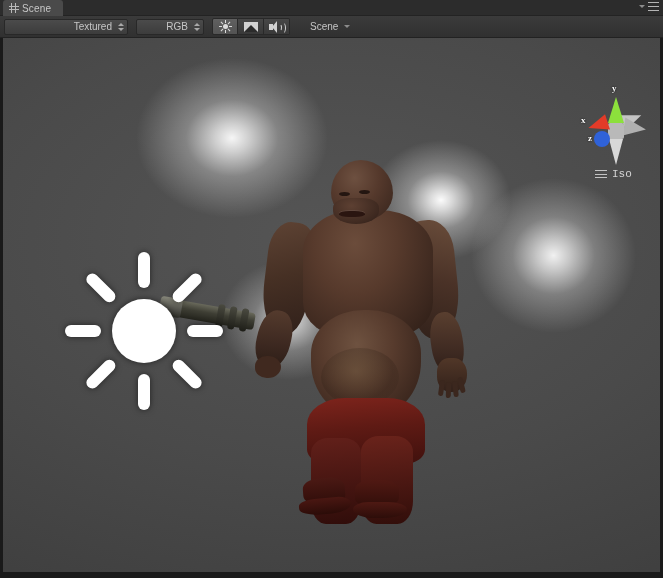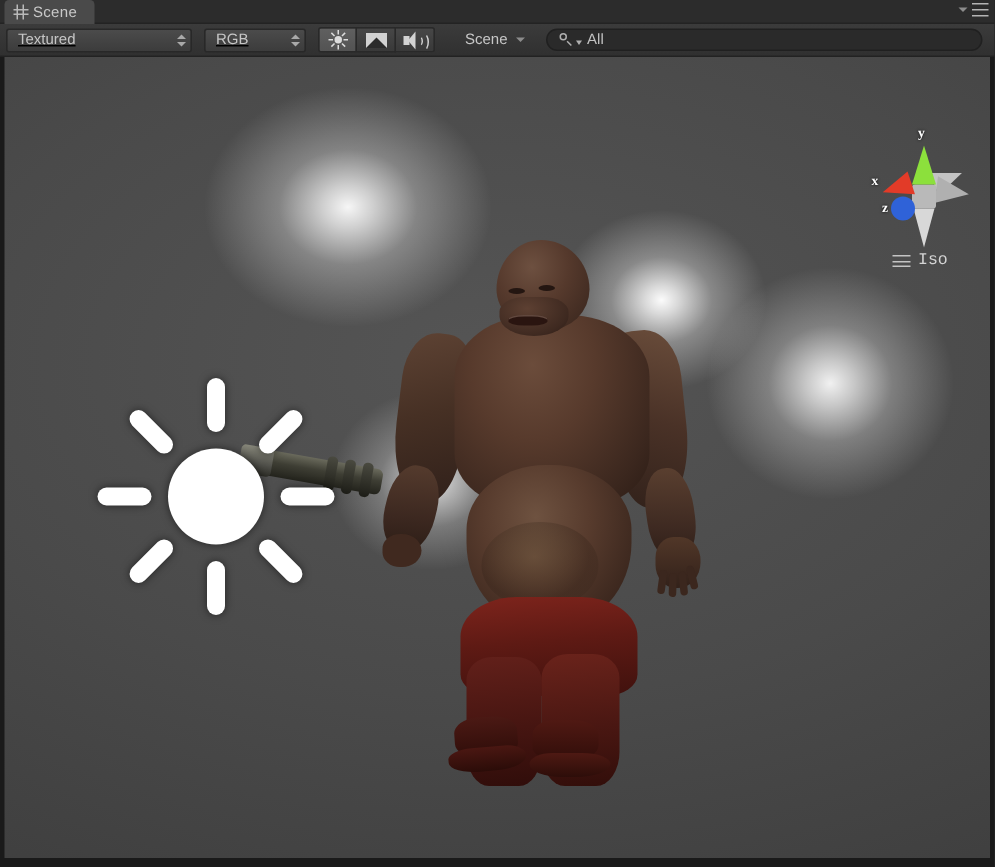--- a/index.html
+++ b/index.html
@@ -90,25 +90,24 @@
     box-sizing: border-box;
     display: flex; align-items: center;
   }
   .tb-popup {
     height: 16px;
     margin-left: 4px;
     background: linear-gradient(#4b4b4b, #3c3c3c);
     border: 1px solid #282828;
     border-radius: 2px;
     display: flex; align-items: center;
-    justify-content: space-between;
+    justify-content: flex-end;
     padding: 0 3px 0 7px;
     box-sizing: border-box;
     cursor: default;
-    text-decoration: underline;
   }
   .tb-popup .pl {
     font-size: 10px; color: #c6c6c6; white-space: nowrap;
   }
   .popup-textured { width: 124px; }
   .popup-rgb { width: 68px; }
   .updown {
     display: flex; flex-direction: column; align-items: center;
     gap: 2px; margin-left: 6px; flex: none;
   }
@@ -611,27 +610,20 @@
             <span class="w w2"></span>
         </span>
       </div>
     </div>
 
     <div class="gizmos-popup">
       <span class="pl">Scene</span>
       <span class="tri-down"></span>
     </div>
 
-    <div class="search-wrap">
-      <div class="search-box">
-        <span class="mag"></span>
-        <span class="mag-tri"></span>
-        <span class="search-text">All</span>
-      </div>
-    </div>
   </div>
 
   <div class="viewport">
     <div class="scene">
 
       <div class="glow g1"></div>
       <div class="glow g3"></div>
       <div class="glow g2"></div>
       <div class="glow g4"></div>
 

